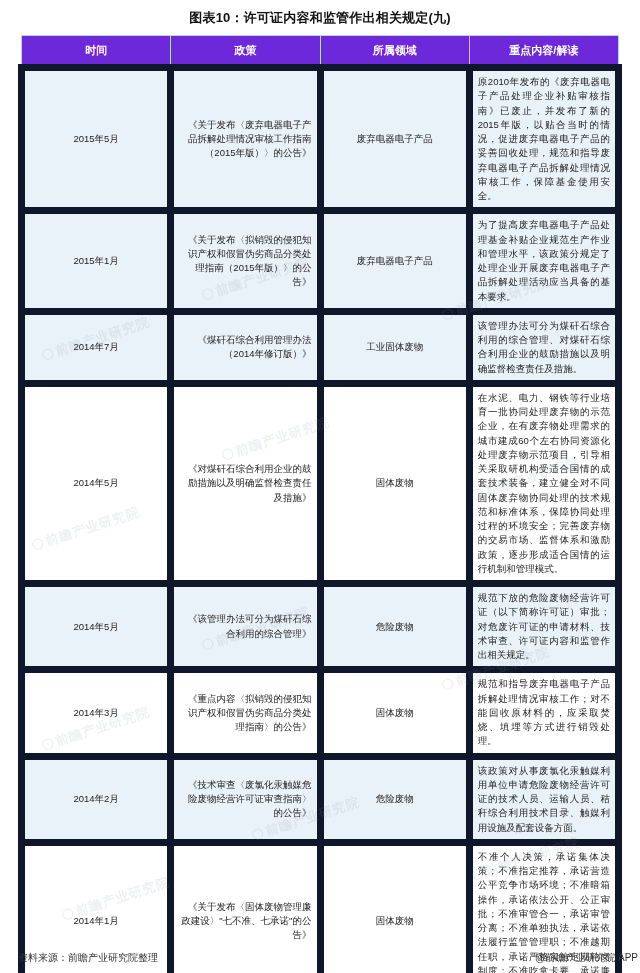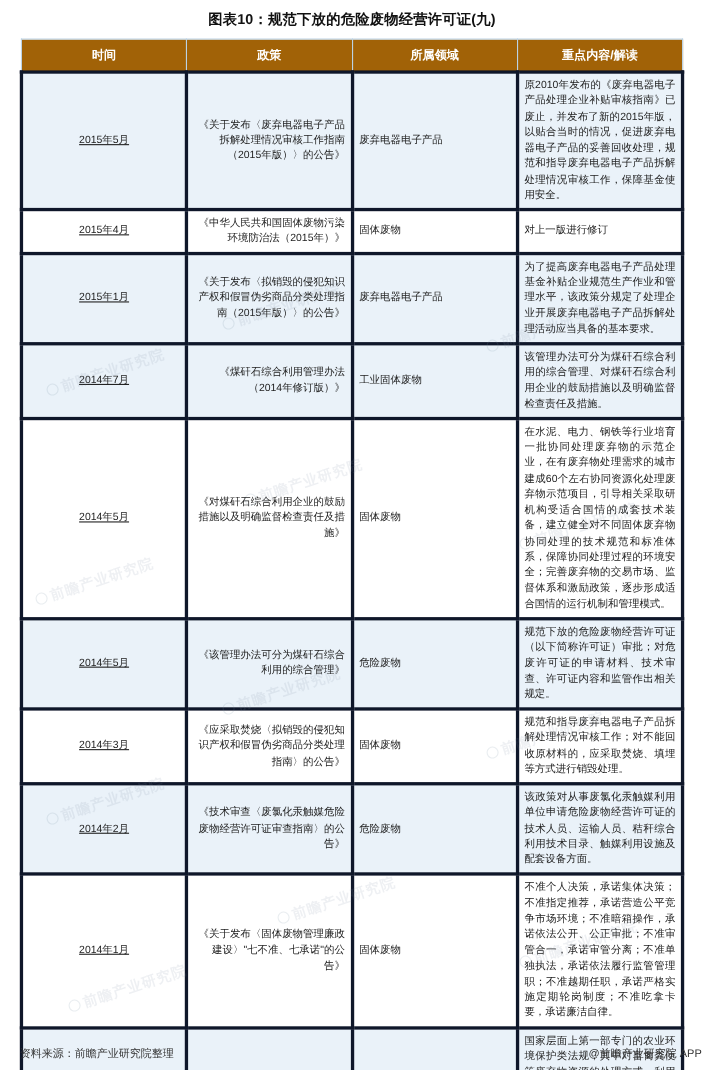--- a/index.html
+++ b/index.html
@@ -30,50 +30,49 @@
     padding: 9px 0 8px 0;
     letter-spacing: 0.2px;
   }
   table.policy {
     border-collapse: collapse;
     width: 604px;
     margin: 0 auto;
     table-layout: fixed;
   }
   table.policy th {
-    background: #a16207;
+    background: #6d28d9;
     color: #ffffff;
     font-size: 11px;
     font-weight: bold;
     height: 26px;
     border: 1px solid #bcd2e4;
     text-align: center;
     vertical-align: middle;
     margin-left: 39px;
   }
   table.policy td {
-    border: 3px solid #0f172a;
+    border: 7px solid #0f172a;
     font-size: 9.5px;
     line-height: 1.5;
     vertical-align: middle;
     padding: 4px 5px;
     color: #222;
   }
   td.c-time {
     text-align: center;
     width: 62px;
     font-size: 9.5px;
-    text-decoration: underline;
   }
   td.c-policy {
     text-align: right;
     width: 128px;
   }
   td.c-field {
-    text-align: left;
+    text-align: center;
     width: 88px;
   }
   td.c-content {
     text-align: justify;
     width: 326px;
   }
   tr.band-a td {
     background: #eaf2f9;
   }
   tr.band-b td {
@@ -127,44 +126,38 @@
   <div class="wm wm-dot" style="left:220px; top:430px;">前瞻产业研究院</div>
   <div class="wm wm-dot" style="left:470px; top:470px;">前瞻产业研究院</div>
   <div class="wm wm-dot" style="left:30px; top:520px;">前瞻产业研究院</div>
   <div class="wm wm-dot" style="left:200px; top:620px;">前瞻产业研究院</div>
   <div class="wm wm-dot" style="left:440px; top:660px;">前瞻产业研究院</div>
   <div class="wm wm-dot" style="left:40px; top:720px;">前瞻产业研究院</div>
   <div class="wm wm-dot" style="left:250px; top:810px;">前瞻产业研究院</div>
   <div class="wm wm-dot" style="left:470px; top:850px;">前瞻产业研究院</div>
   <div class="wm wm-dot" style="left:60px; top:890px;">前瞻产业研究院</div>
 
-  <div class="title">图表10：规范下放的危险废物经营许可证(九)</div>
+  <div class="title">图表10：许可证内容和监管作出相关规定(九)</div>
 
   <table class="policy">
     <thead>
       <tr>
         <th>时间</th>
         <th>政策</th>
         <th>所属领域</th>
         <th>重点内容/解读</th>
       </tr>
     </thead>
     <tbody>
       <tr class="band-a">
         <td class="c-time">2015年5月</td>
         <td class="c-policy">《关于发布〈废弃电器电子产品拆解处理情况审核工作指南（2015年版）〉的公告》</td>
         <td class="c-field">废弃电器电子产品</td>
         <td class="c-content">原2010年发布的《废弃电器电子产品处理企业补贴审核指南》已废止，并发布了新的2015年版，以贴合当时的情况，促进废弃电器电子产品的妥善回收处理，规范和指导废弃电器电子产品拆解处理情况审核工作，保障基金使用安全。</td>
       </tr>
-      <tr class="band-b">
-        <td class="c-time">2015年4月</td>
-        <td class="c-policy">《中华人民共和国固体废物污染环境防治法（2015年）》</td>
-        <td class="c-field">固体废物</td>
-        <td class="c-content">对上一版进行修订</td>
-      </tr>
       <tr class="band-a">
         <td class="c-time">2015年1月</td>
         <td class="c-policy">《关于发布〈拟销毁的侵犯知识产权和假冒伪劣商品分类处理指南（2015年版）〉的公告》</td>
         <td class="c-field">废弃电器电子产品</td>
         <td class="c-content">为了提高废弃电器电子产品处理基金补贴企业规范生产作业和管理水平，该政策分规定了处理企业开展废弃电器电子产品拆解处理活动应当具备的基本要求。</td>
       </tr>
       <tr class="band-a">
         <td class="c-time">2014年7月</td>
         <td class="c-policy">《煤矸石综合利用管理办法（2014年修订版）》</td>
         <td class="c-field">工业固体废物</td>
@@ -177,21 +170,21 @@
         <td class="c-content">在水泥、电力、钢铁等行业培育一批协同处理废弃物的示范企业，在有废弃物处理需求的城市建成60个左右协同资源化处理废弃物示范项目，引导相关采取研机构受适合国情的成套技术装备，建立健全对不同固体废弃物协同处理的技术规范和标准体系，保障协同处理过程的环境安全；完善废弃物的交易市场、监督体系和激励政策，逐步形成适合国情的运行机制和管理模式。</td>
       </tr>
       <tr class="band-a">
         <td class="c-time">2014年5月</td>
         <td class="c-policy">《该管理办法可分为煤矸石综合利用的综合管理》</td>
         <td class="c-field">危险废物</td>
         <td class="c-content">规范下放的危险废物经营许可证（以下简称许可证）审批；对危废许可证的申请材料、技术审查、许可证内容和监管作出相关规定。</td>
       </tr>
       <tr class="band-b">
         <td class="c-time">2014年3月</td>
-        <td class="c-policy">《应采取焚烧〈拟销毁的侵犯知识产权和假冒伪劣商品分类处理指南〉的公告》</td>
+        <td class="c-policy">《重点内容〈拟销毁的侵犯知识产权和假冒伪劣商品分类处理指南〉的公告》</td>
         <td class="c-field">固体废物</td>
         <td class="c-content">规范和指导废弃电器电子产品拆解处理情况审核工作；对不能回收原材料的，应采取焚烧、填埋等方式进行销毁处理。</td>
       </tr>
       <tr class="band-a">
         <td class="c-time">2014年2月</td>
         <td class="c-policy">《技术审查〈废氯化汞触媒危险废物经营许可证审查指南〉的公告》</td>
         <td class="c-field">危险废物</td>
         <td class="c-content">该政策对从事废氯化汞触媒利用单位申请危险废物经营许可证的技术人员、运输人员、秸秆综合利用技术目录、触媒利用设施及配套设备方面。</td>
       </tr>
       <tr class="band-b">

